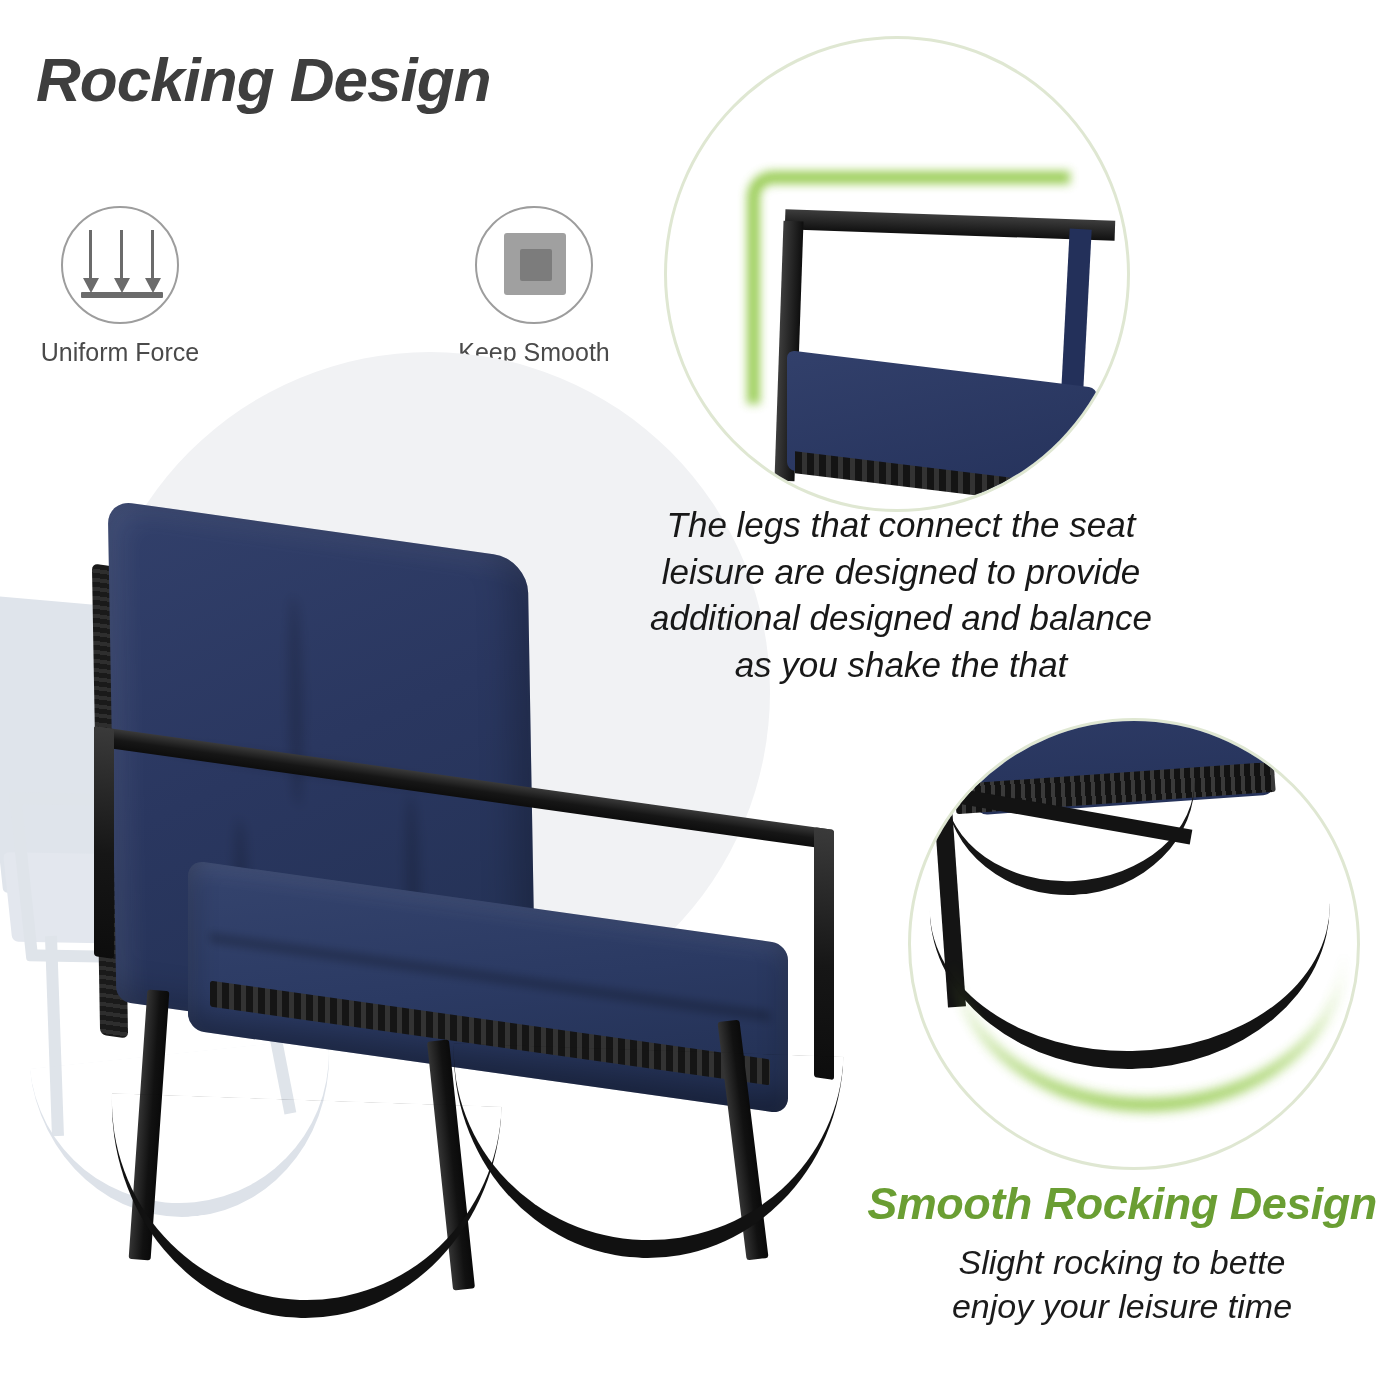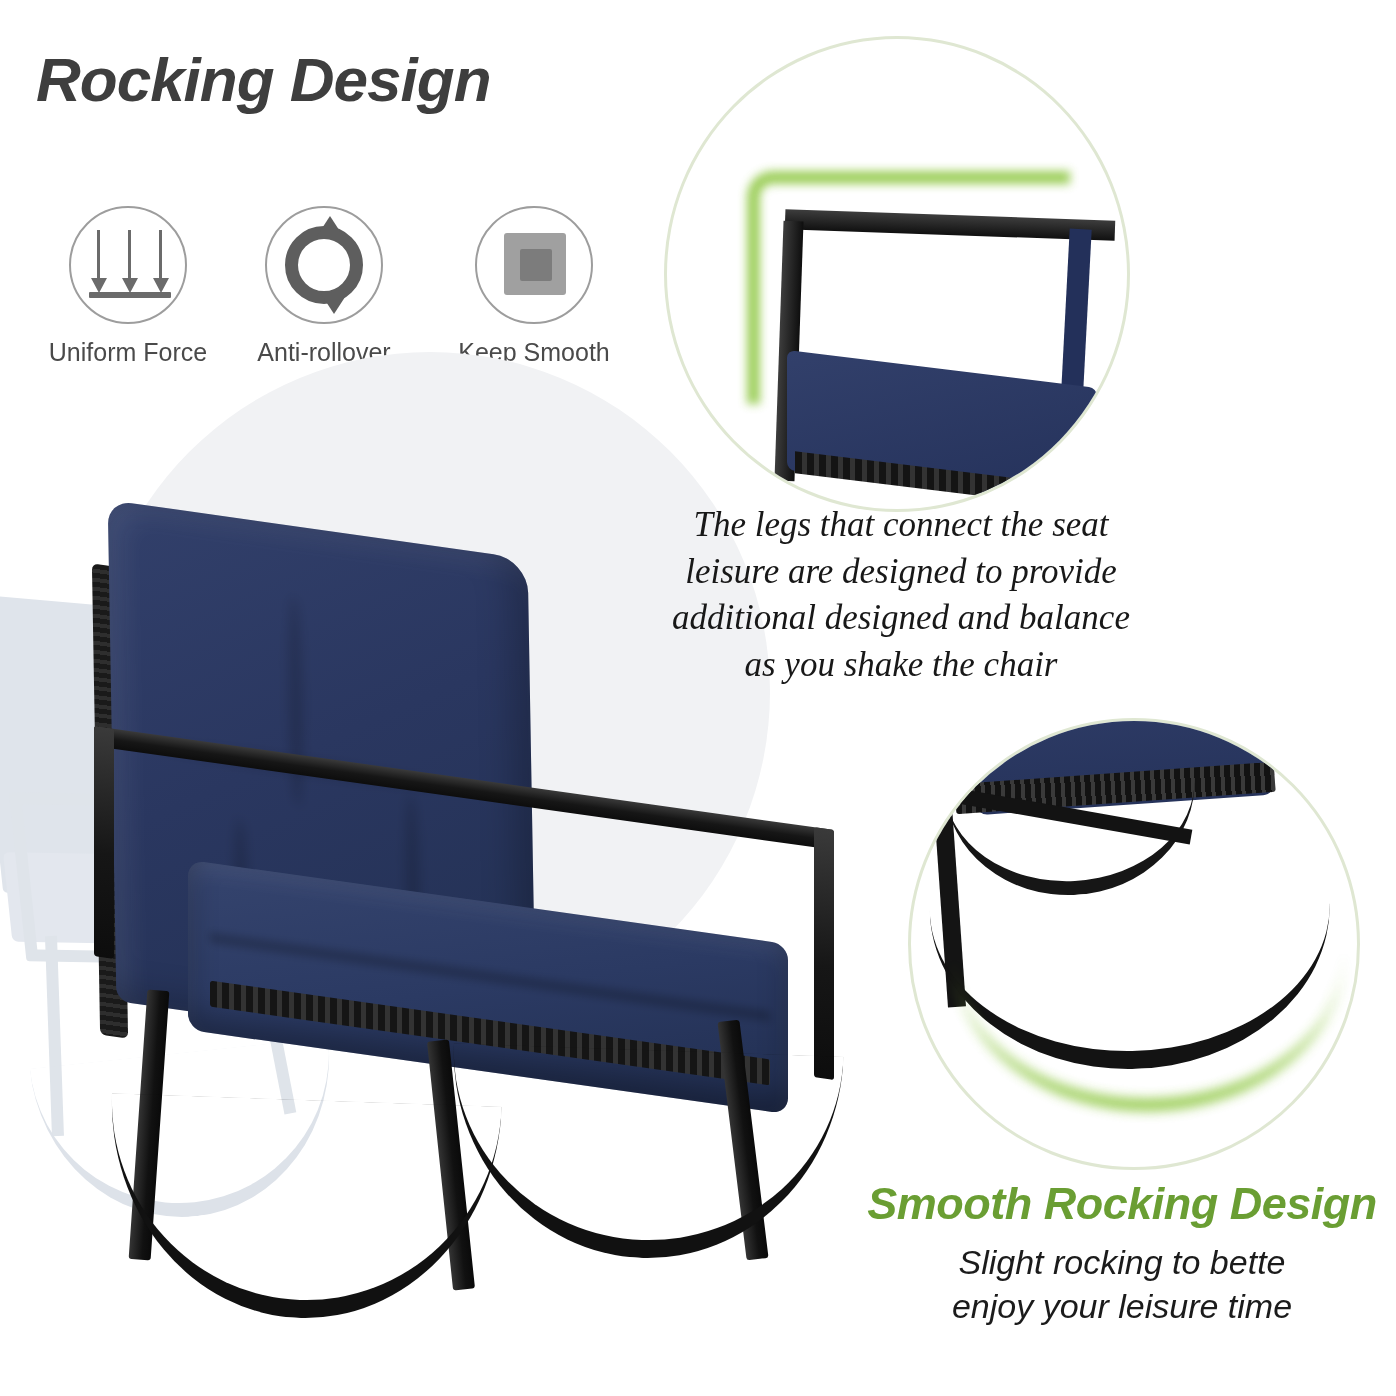--- a/index.html
+++ b/index.html
@@ -39,21 +39,21 @@
     top: 206px;
     width: 600px;
     height: 190px;
   }
   .feature {
     position: absolute;
     top: 0;
     width: 196px;
     text-align: center;
   }
-  .feature.f0 { left: 12px; }
+  .feature.f0 { left: 4px; }
   .feature.f1 { left: 208px; }
   .feature.f2 { left: 418px; }
 
   .icon-circle {
     width: 118px;
     height: 118px;
     margin: 0 auto;
     border: 2px solid #9d9d9d;
     border-radius: 50%;
     position: relative;
@@ -491,21 +491,21 @@
     left: 616px;
     top: 502px;
     width: 570px;
     text-align: center;
     font-family: "Liberation Sans", sans-serif;
     font-style: italic;
     font-size: 35px;
     line-height: 1.33;
     color: #181818;
   }
-  .description div { white-space: nowrap; font-family: Liberation Serif, serif; }
+  .description div { white-space: nowrap; }
 
   
   .bottom-block {
     position: absolute;
     left: 846px;
     top: 1178px;
     width: 552px;
     text-align: center;
   }
   .bottom-headline {
@@ -541,28 +541,20 @@
         <div class="uf-wrap">
           <div class="uf-arrow uf-a1"></div>
           <div class="uf-arrow uf-a2"></div>
           <div class="uf-arrow uf-a3"></div>
           <div class="uf-bar"></div>
         </div>
       </div>
       <div class="feature-label">Uniform Force</div>
     </div>
 
-    <div class="feature f1">
-      <div class="icon-circle">
-        <div class="ar-ring"></div>
-        <div class="ar-head top"></div>
-        <div class="ar-head bottom"></div>
-      </div>
-      <div class="feature-label">Anti-rollover</div>
-    </div>
 
     <div class="feature f2">
       <div class="icon-circle">
         <div class="kb-outer">
           <div class="kb-inner"></div>
         </div>
       </div>
       <div class="feature-label">Keep Smooth</div>
     </div>
 
@@ -621,21 +613,21 @@
     <div class="ib-armbar"></div>
     <div class="ib-legleft"></div>
     <div class="ib-rocker-main"></div>
     <div class="ib-glow"></div>
   </div>
 
   <div class="description">
     <div>The legs that connect the seat</div>
     <div>leisure are designed to provide</div>
     <div>additional designed and balance</div>
-    <div>as you shake the chair</div>
+    <div>as you shake the that</div>
   </div>
 
   <div class="bottom-block">
     <div class="bottom-headline">Smooth Rocking Design</div>
     <div class="bottom-sub">
       <div>Slight rocking to bette</div>
       <div>enjoy your leisure time</div>
     </div>
   </div>
 

